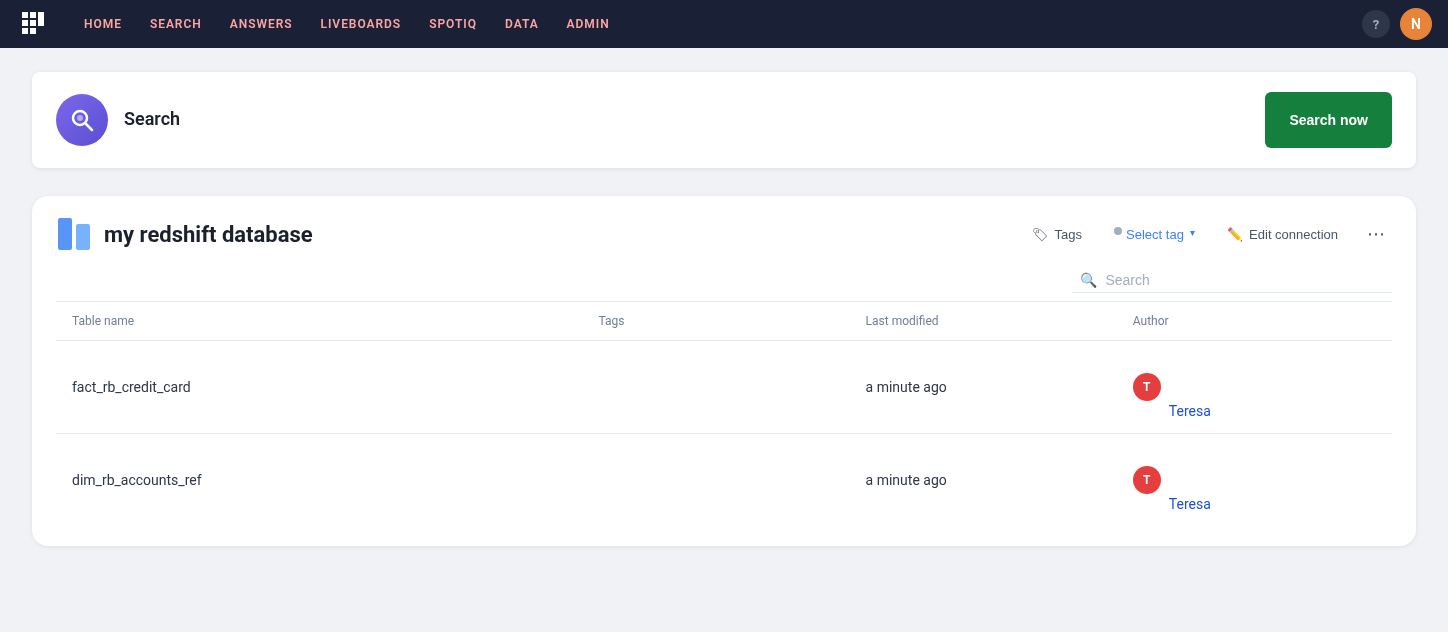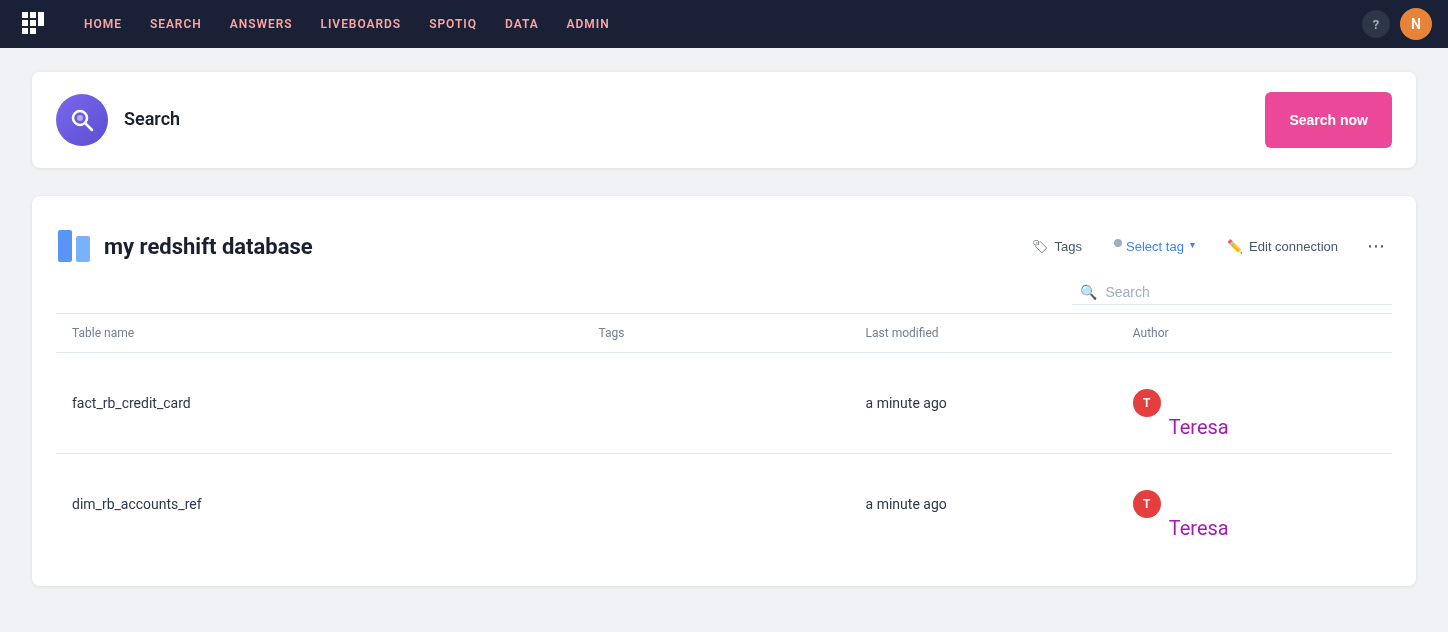--- a/index.html
+++ b/index.html
@@ -117,36 +117,36 @@
       font-size: 18px;
       font-weight: 600;
       color: #1a202c;
       margin-bottom: 4px;
     }
     .search-banner-subtitle {
       font-size: 13px;
       color: #718096;
     }
     .search-now-btn {
-      background: #ec4899;
+      background: #15803d;
       color: #fff;
       border: none;
       border-radius: 6px;
       padding: 20px 24px;
       font-size: 14px;
       font-weight: 600;
       cursor: pointer;
       white-space: nowrap;
     }
 
     
     .db-section {
       background: #fff;
-      border-radius: 8px;
-      padding: 32px 24px;
+      border-radius: 16px;
+      padding: 20px 24px;
       box-shadow: 0 1px 4px rgba(0,0,0,0.08);
     }
     .db-header {
       display: flex;
       align-items: center;
       justify-content: space-between;
       margin-bottom: 16px;
     }
     .db-title-area {
       display: flex;
@@ -297,22 +297,22 @@
       background: #e53e3e;
       color: #fff;
       display: flex;
       align-items: center;
       justify-content: center;
       font-size: 12px;
       font-weight: 600;
       flex-shrink: 0;
     }
     .author-name {
-      font-size: 20px;
-      color: #a21caf;
+      font-size: 14px;
+      color: #1d4ed8;
       margin-top: 48px;
     }
 
     .tags-icon-label {
       display: flex;
       align-items: center;
       gap: 6px;
       font-size: 13px;
       color: #4a5568;
     }

